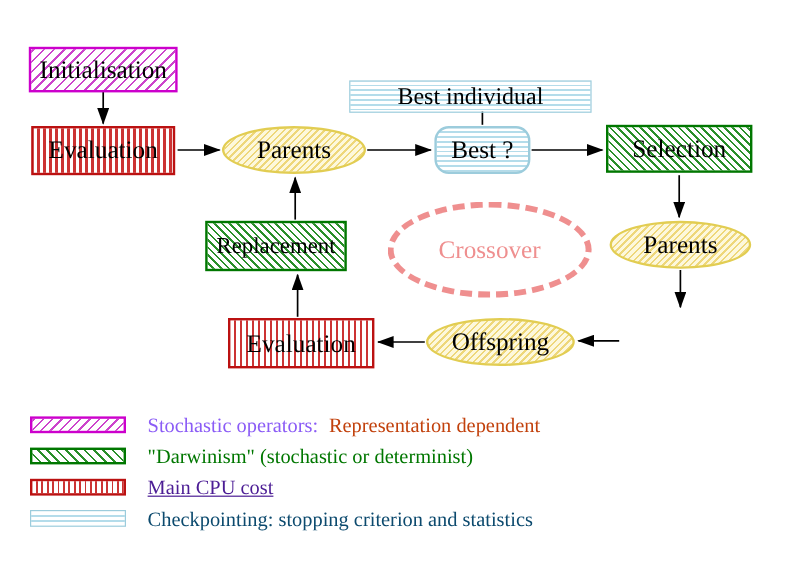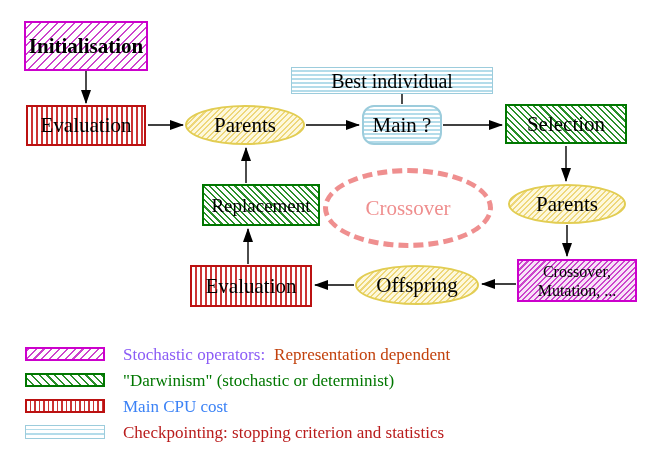--- a/index.html
+++ b/index.html
@@ -43,22 +43,22 @@
   .sw4{top:425px;border:1px solid #9cccdc;
     background:repeating-linear-gradient(180deg,#ffffff 0 3px,#b4dcea 3px 4.5px);}
   .legend-text{position:absolute;left:123px;font-size:17px;line-height:1;white-space:nowrap;}
   .lt1{top:346px;}
   .lt2{top:372px;}
   .lt3{top:398px;}
   .lt4{top:424px;}
   .c-magenta{color:#8b5cf6;}
   .c-yellow{color:#c2410c;margin-left:9px;}
   .c-green{color:#007700;}
-  .c-red{color:#3b82f6;}
-  .c-blue{color:#b91c1c;}
+  .c-red{color:#4c1d95;text-decoration:underline;}
+  .c-blue{color:#0c4a6e;}
 </style>
 </head>
 <body>
 
 <div id="canvas">
 
   <svg id="arrows" viewBox="0 0 662 471">
     <defs>
       <marker id="ah" markerUnits="userSpaceOnUse" markerWidth="14" markerHeight="10" refX="13" refY="5" orient="auto">
         <path d="M0,0 L14,5 L0,10 Z" fill="#000"></path>
@@ -70,62 +70,58 @@
     <line x1="402" y1="104" x2="402" y2="70" stroke="#000" stroke-width="1.4" marker-end="url(#ah)"></line>
     <line x1="443" y1="125" x2="502" y2="125" stroke="#000" stroke-width="1.4" marker-end="url(#ah)"></line>
     <line x1="566" y1="146" x2="566" y2="181" stroke="#000" stroke-width="1.4" marker-end="url(#ah)"></line>
     <line x1="567" y1="225" x2="567" y2="256" stroke="#000" stroke-width="1.4" marker-end="url(#ah)"></line>
     <line x1="516" y1="284" x2="482" y2="284" stroke="#000" stroke-width="1.4" marker-end="url(#ah)"></line>
     <line x1="354" y1="285" x2="315" y2="285" stroke="#000" stroke-width="1.4" marker-end="url(#ah)"></line>
     <line x1="248" y1="264" x2="248" y2="229" stroke="#000" stroke-width="1.4" marker-end="url(#ah)"></line>
     <line x1="246" y1="183" x2="246" y2="148" stroke="#000" stroke-width="1.4" marker-end="url(#ah)"></line>
   </svg>
 
-  <div class="node magenta-box" style="left:24px;top:21px;width:124px;height:50px;font-weight:bold;">
+  <div class="node magenta-box" style="left:24px;top:39px;width:124px;height:38px;">
     <span class="lbl">Initialisation</span>
   </div>
 
   <div class="node red-box" style="left:26px;top:105px;width:120px;height:41px;">
     <span class="lbl">Evaluation</span>
   </div>
 
   <div class="node yellow-ellipse" style="left:185px;top:105px;width:120px;height:40px;">
     <span class="lbl">Parents</span>
   </div>
 
   <div class="node blue-box" style="left:362px;top:105px;width:80px;height:40px;border-radius:12px;">
-    <span class="lbl">Main ?</span>
+    <span class="lbl">Best ?</span>
   </div>
 
   <div class="node blue-box" style="left:291px;top:41px;width:202px;height:27px;border-width:1px;margin-top:26px;">
     <span class="lbl" style="font-size:20px;">Best individual</span>
   </div>
 
   <div class="node green-box" style="left:505px;top:104px;width:122px;height:40px;">
     <span class="lbl">Selection</span>
   </div>
 
   <div class="node yellow-ellipse" style="left:508px;top:184px;width:118px;height:40px;">
     <span class="lbl">Parents</span>
   </div>
 
-  <div class="node magenta-dense" style="left:517px;top:259px;width:120px;height:43px;flex-direction:column;">
-    <span style="font-size:16px;line-height:19px;white-space:nowrap;">Crossover,</span>
-    <span style="font-size:16px;line-height:19px;white-space:nowrap;">Mutation, ...</span>
-  </div>
 
   <div class="node yellow-ellipse" style="left:355px;top:265px;width:124px;height:40px;">
     <span class="lbl">Offspring</span>
   </div>
 
   <div class="node red-box" style="left:190px;top:265px;width:122px;height:42px;">
     <span class="lbl">Evaluation</span>
   </div>
 
-  <div class="node green-box" style="left:202px;top:184px;width:118px;height:42px;">
+  <div class="node green-box" style="left:171px;top:184px;width:118px;height:42px;">
     <span class="lbl" style="font-size:19px;">Replacement</span>
   </div>
 
   <div class="node gen-ellipse" style="left:323px;top:168px;width:170px;height:80px;">
     <span>Crossover</span>
   </div>
 
   <div class="legend-swatch sw1"></div>
   <div class="legend-swatch sw2"></div>
   <div class="legend-swatch sw3"></div>

